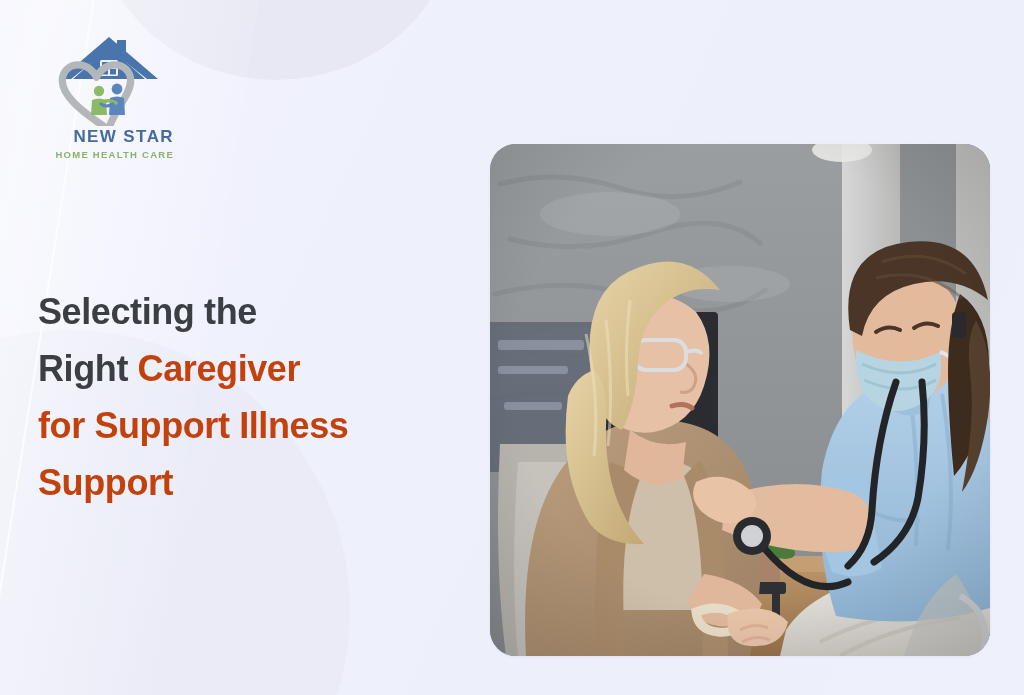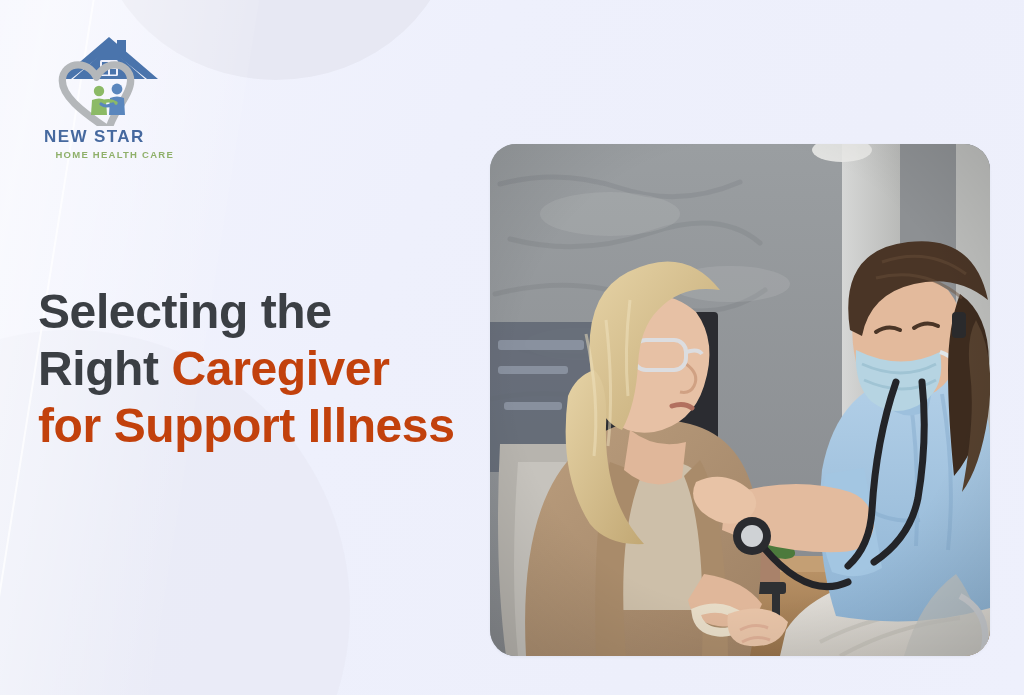--- a/index.html
+++ b/index.html
@@ -55,21 +55,21 @@
   }
 
   
   .logo {
     position:absolute; left:44px; top:34px;
     width:130px; height:124px;
   }
   .logo-mark { position:relative; width:108px; height:92px; margin:0 auto; }
   .logo-mark svg { display:block; }
   .logo-name {
-    text-align:left;
+    text-align:right;
     font-size:17px;
     font-weight:bold;
     color:#46699f;
     letter-spacing:1.4px;
     line-height:1;
     margin-top:2px;
     white-space:nowrap;
   }
   .logo-tag {
     text-align:right;
@@ -90,21 +90,21 @@
     color:#3e4450;
     letter-spacing:.1px;
     white-space:nowrap;
   }
 
   
   .headline {
     position:absolute;
     left:38px; top:283px;
     width:430px;
-    font-size:48px;
+    font-size:36px;
     line-height:57px;
     font-weight:bold;
     letter-spacing:-.4px;
     color:#3b3f44;
   }
   .headline .accent { color:#c2410c; }
 
   
   .photo {
     position:absolute;
@@ -158,20 +158,21 @@
     <div class="logo-name">NEW STAR</div>
     <div class="logo-tag">HOME HEALTH CARE</div>
   </div>
 
 
   <h1 class="headline">
     <span>Selecting the</span><br>
     <span>Right</span>
     <span class="accent">Caregiver</span><br>
     <span class="accent">for Support Illness</span><br>
+    <span class="accent">Support</span>
   </h1>
 
   <div class="photo">
     <svg viewBox="0 0 500 512" xmlns="http://www.w3.org/2000/svg">
       <defs>
         <linearGradient id="wallG" x1="0" y1="0" x2="0" y2="1">
           <stop offset="0%" stop-color="#9a9ea1"></stop>
           <stop offset="100%" stop-color="#86898d"></stop>
         </linearGradient>
         <linearGradient id="pillarG" x1="0" y1="0" x2="1" y2="0">

